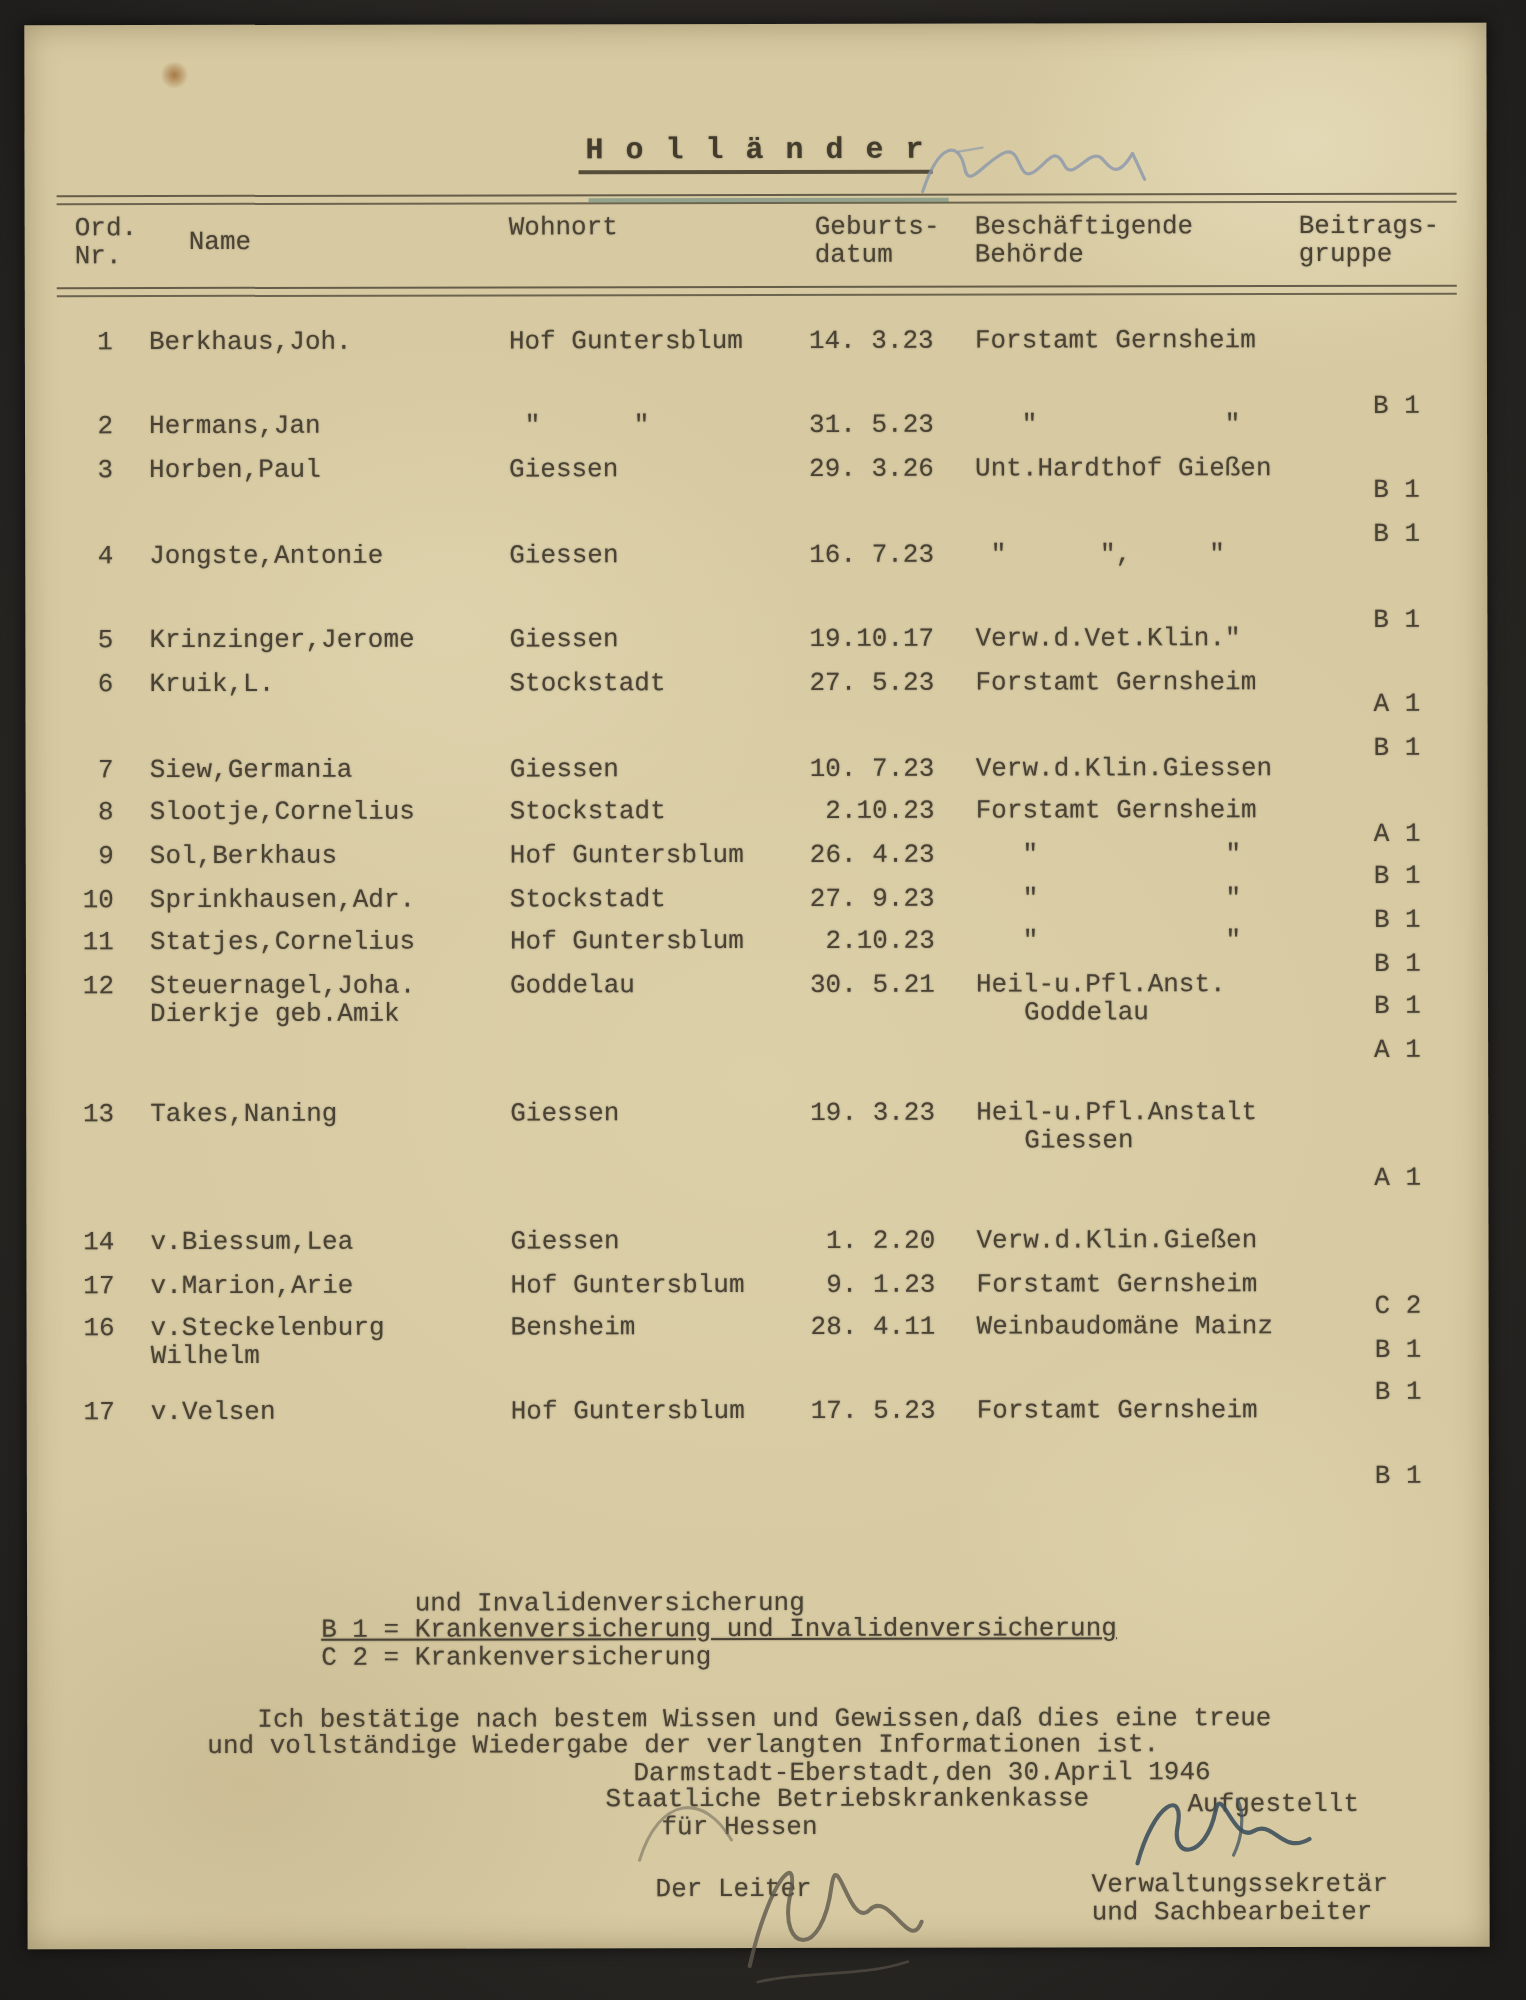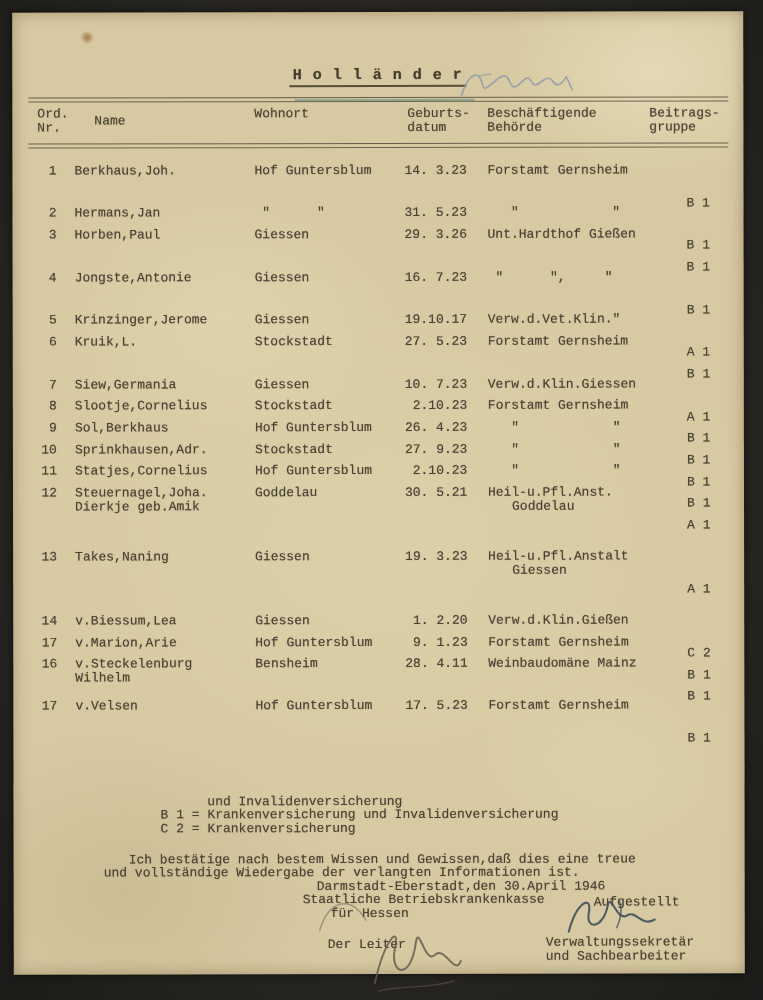--- a/index.html
+++ b/index.html
@@ -218,21 +218,21 @@
           <span class="cell typed c-beh">Forstamt Gernsheim</span>
           <span class="cell typed c-beitrag">B 1</span>
         </div>
       </div>
 
     <svg class="sig blob" style="left:0px;top:636px;" width="30" height="40" viewBox="0 0 30 40">
       <path d="M0,4 L13,0 L9,10 L22,13 L11,19 L25,23 L7,29 L12,33 L0,38 Z" fill="#201d19" opacity="0.92"></path>
     </svg>
 
     <span class="typed" style="left:147px;top:783px;">      und Invalidenversicherung</span>
-    <span class="typed" style="left:147px;top:796px;">B 1 = Krankenversicherung und Invalidenversicherung</span>
+    <span class="typed" style="left:147px;top:796px;text-decoration:underline;">B 1 = Krankenversicherung und Invalidenversicherung</span>
     <span class="typed" style="left:147px;top:810px;">C 2 = Krankenversicherung</span>
 
     <span class="typed" style="left:115px;top:841px;">Ich bestätige nach bestem Wissen und Gewissen,daß dies eine treue</span>
     <span class="typed" style="left:90px;top:854px;">und vollständige Wiedergabe der verlangten Informationen ist.</span>
     <span class="typed" style="left:255px;top:868px;margin-left:48px;">Darmstadt-Eberstadt,den 30.April 1946</span>
     <span class="typed" style="left:249px;top:881px;margin-left:40px;">Staatliche Betriebskrankenkasse</span>
     <span class="typed" style="left:580px;top:884px;">Aufgestellt</span>
     <span class="typed" style="left:317px;top:895px;">für Hessen</span>
     <span class="typed" style="left:314px;top:926px;">Der Leiter</span>
     <span class="typed" style="left:532px;top:924px;">Verwaltungssekretär</span>

